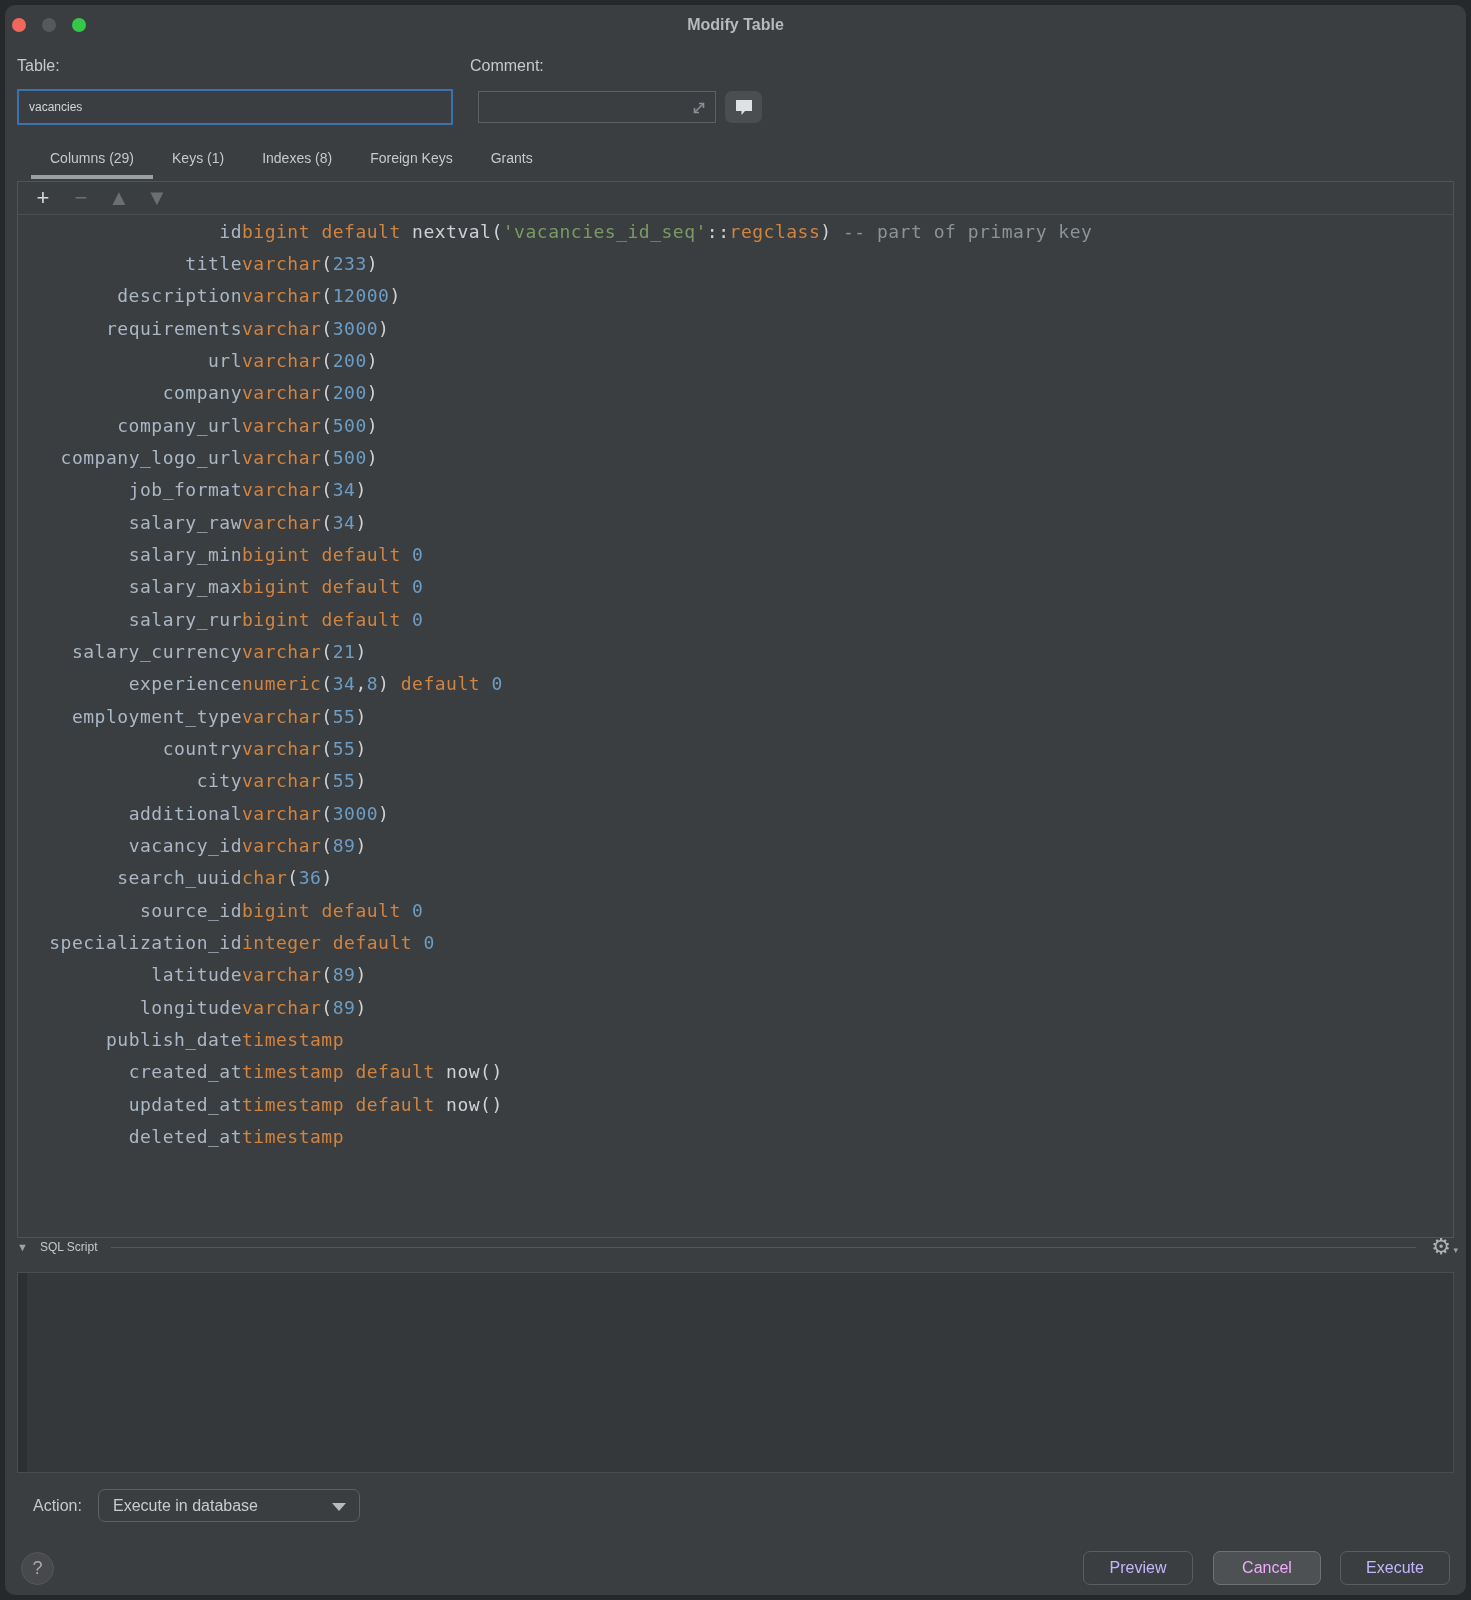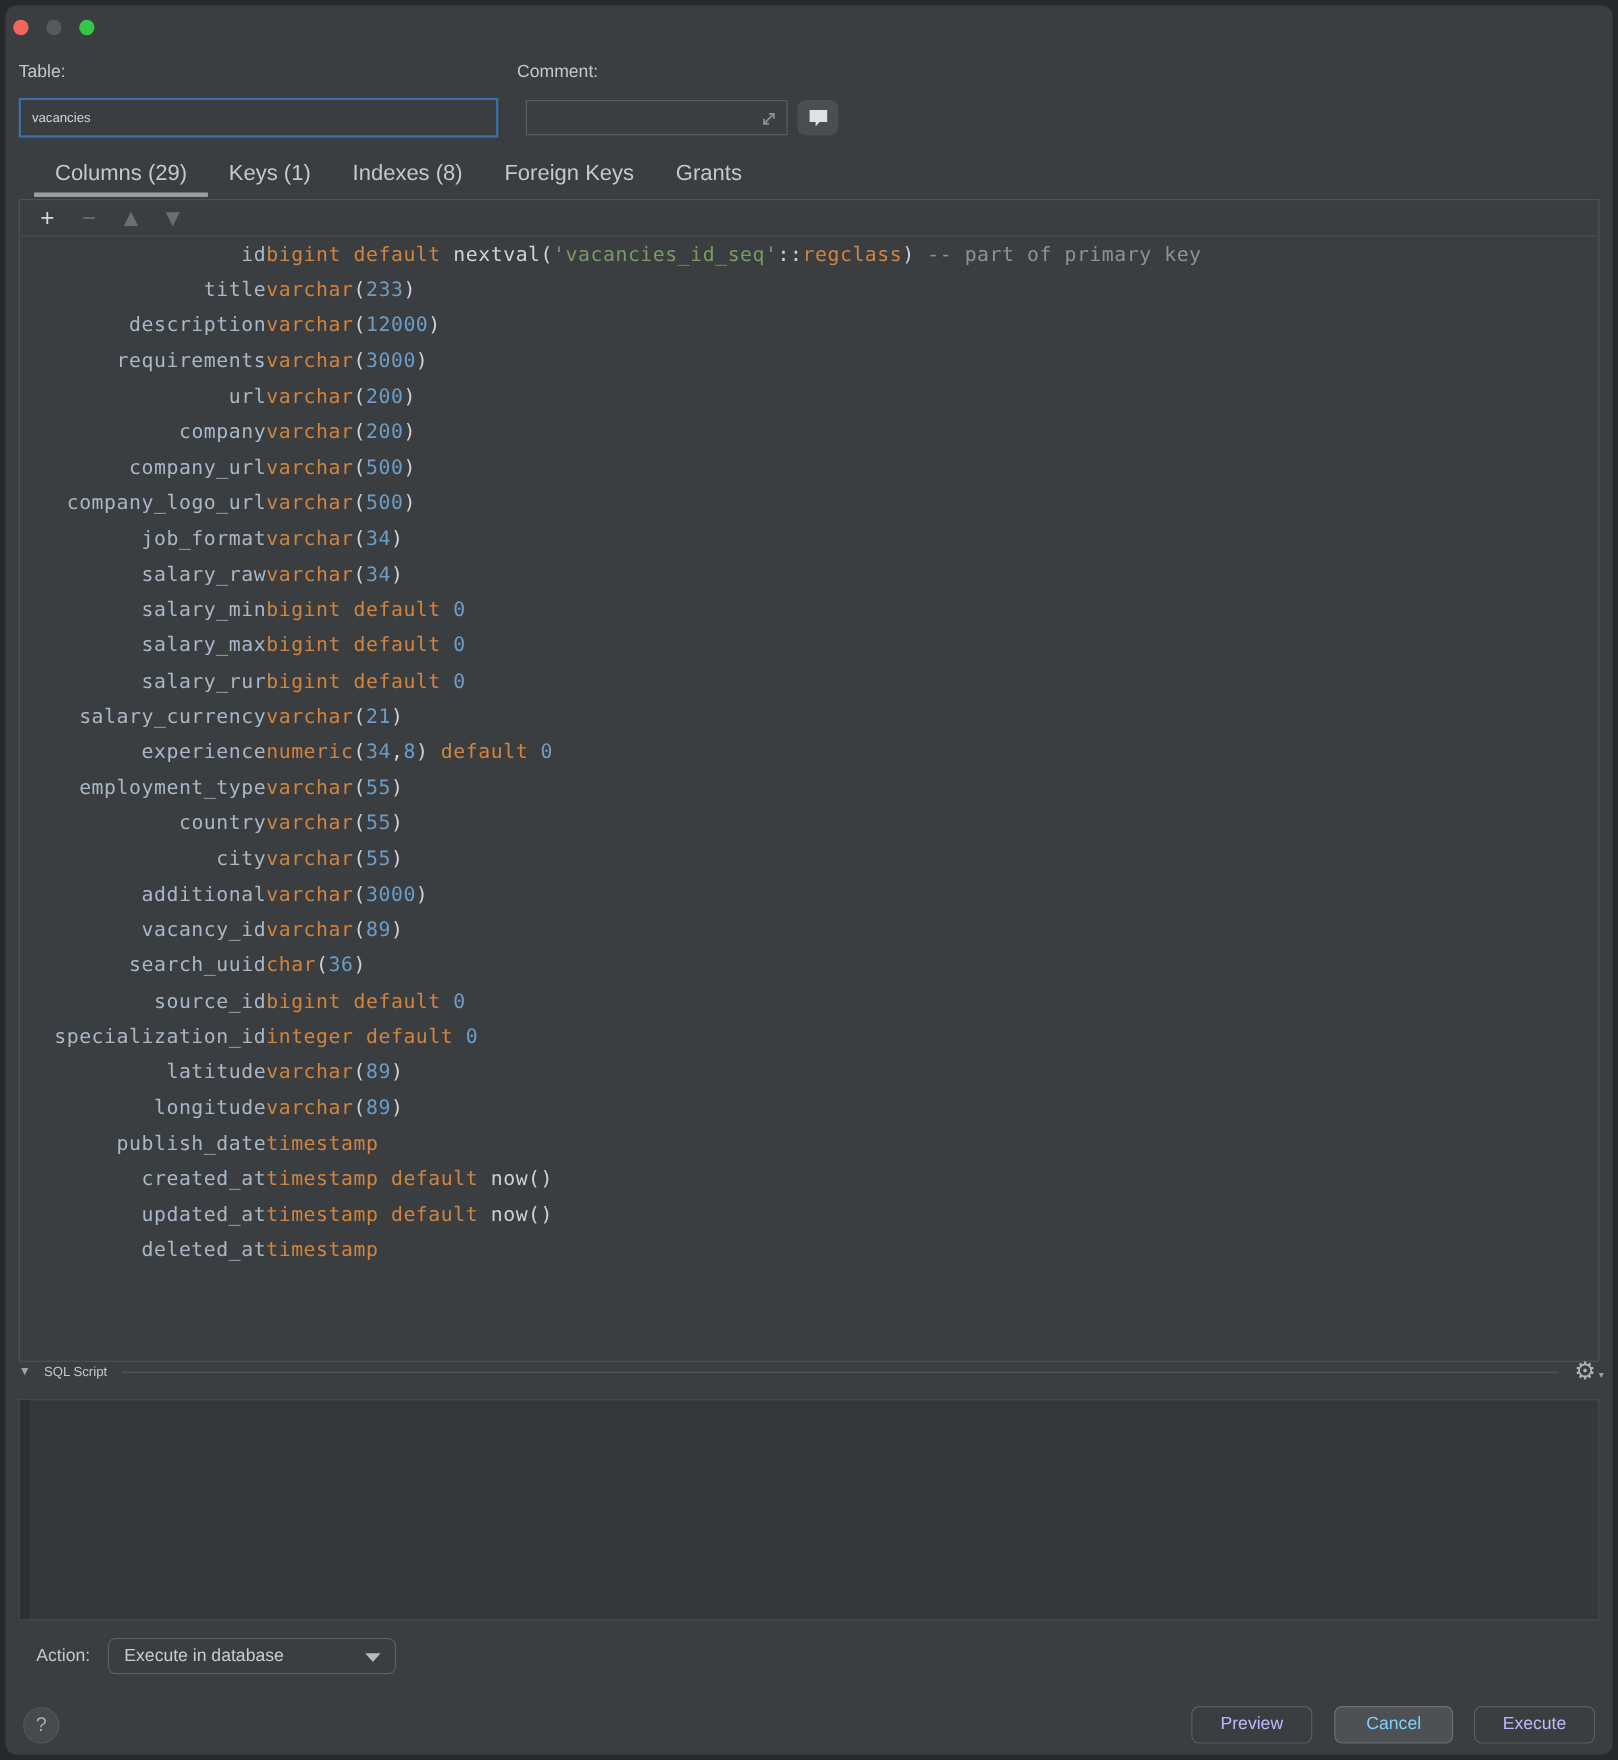--- a/index.html
+++ b/index.html
@@ -32,21 +32,21 @@
   .table-input{left:12px;top:84px;width:436px;height:36px;border:2px solid var(--focus_blue);
     padding:0 10px;display:flex;align-items:center;}
   .comment-input{left:473px;top:86px;width:238px;height:32px;border:1px solid #5d6163;
     padding:0 30px 0 8px;display:flex;align-items:center;}
   .expand-ic{position:absolute;right:6px;top:6px;width:20px;height:20px;cursor:pointer;}
   .bubble-btn{position:absolute;left:720px;top:86px;width:37px;height:32px;background:#4b4e50;
     border-radius:7px;display:flex;align-items:center;justify-content:center;}
 
   
   .tabs{position:absolute;left:0;top:132px;height:42px;display:flex;padding-left:26px;}
-  .tab{position:relative;display:flex;align-items:center;padding:0 19px;font-size:20px;
+  .tab{position:relative;display:flex;align-items:center;padding:0 19px;font-size:14px;
     color:#c6c9cc;cursor:pointer;text-align:center;}
   .tab.selected::after{content:"";position:absolute;left:0;right:0;bottom:0;height:4px;
     background:var(--tab_underline);}
 
   
   .panel{position:absolute;left:12px;top:176px;width:1437px;height:1057px;
     border:1px solid #515456;}
   .toolbar{height:33px;border-bottom:1px solid #4b4e50;display:flex;align-items:center;
     padding-left:10px;}
   .tbtn{width:30px;height:28px;margin-right:8px;display:flex;align-items:center;
@@ -85,33 +85,34 @@
     border-top:8px solid #b8bbbe;}
 
   
   .help-btn{position:absolute;left:16px;top:1547px;width:33px;height:33px;border-radius:50%;
     background:#47494c;border:1px solid #55585b;color:#a8acaf;font-size:18px;
     display:flex;align-items:center;justify-content:center;cursor:pointer;}
   .btn{position:absolute;top:1546px;height:34px;border-radius:7px;font-size:16px;
     display:flex;align-items:center;justify-content:center;cursor:pointer;
     background:transparent;border:1px solid #5a5e60;color:#c4b5fd;}
   .btn-preview{left:1078px;width:110px;}
-  .btn-cancel{left:1208px;width:108px;background:#4e5154;border:1px solid #6e7275;color:#7dd3fc;}
+  .btn-cancel{left:1208px;width:108px;background:#4e5154;border:1px solid #6e7275;color:#f0abfc;}
   .btn-execute{left:1335px;width:110px;}
   svg{display:block;}
 </style>
 </head>
 <body>
 
 <div class="dialog">
 
   <div class="titlebar">
     <span class="light red"></span>
     <span class="light gray"></span>
     <span class="light green"></span>
+    <div class="title">Modify Table</div>
   </div>
 
   <div class="flabel lbl-table">Table:</div>
   <div class="input table-input">
     <span>vacancies</span>
   </div>
 
   <div class="flabel lbl-comment">Comment:</div>
   <div class="input comment-input">
     <span></span>

